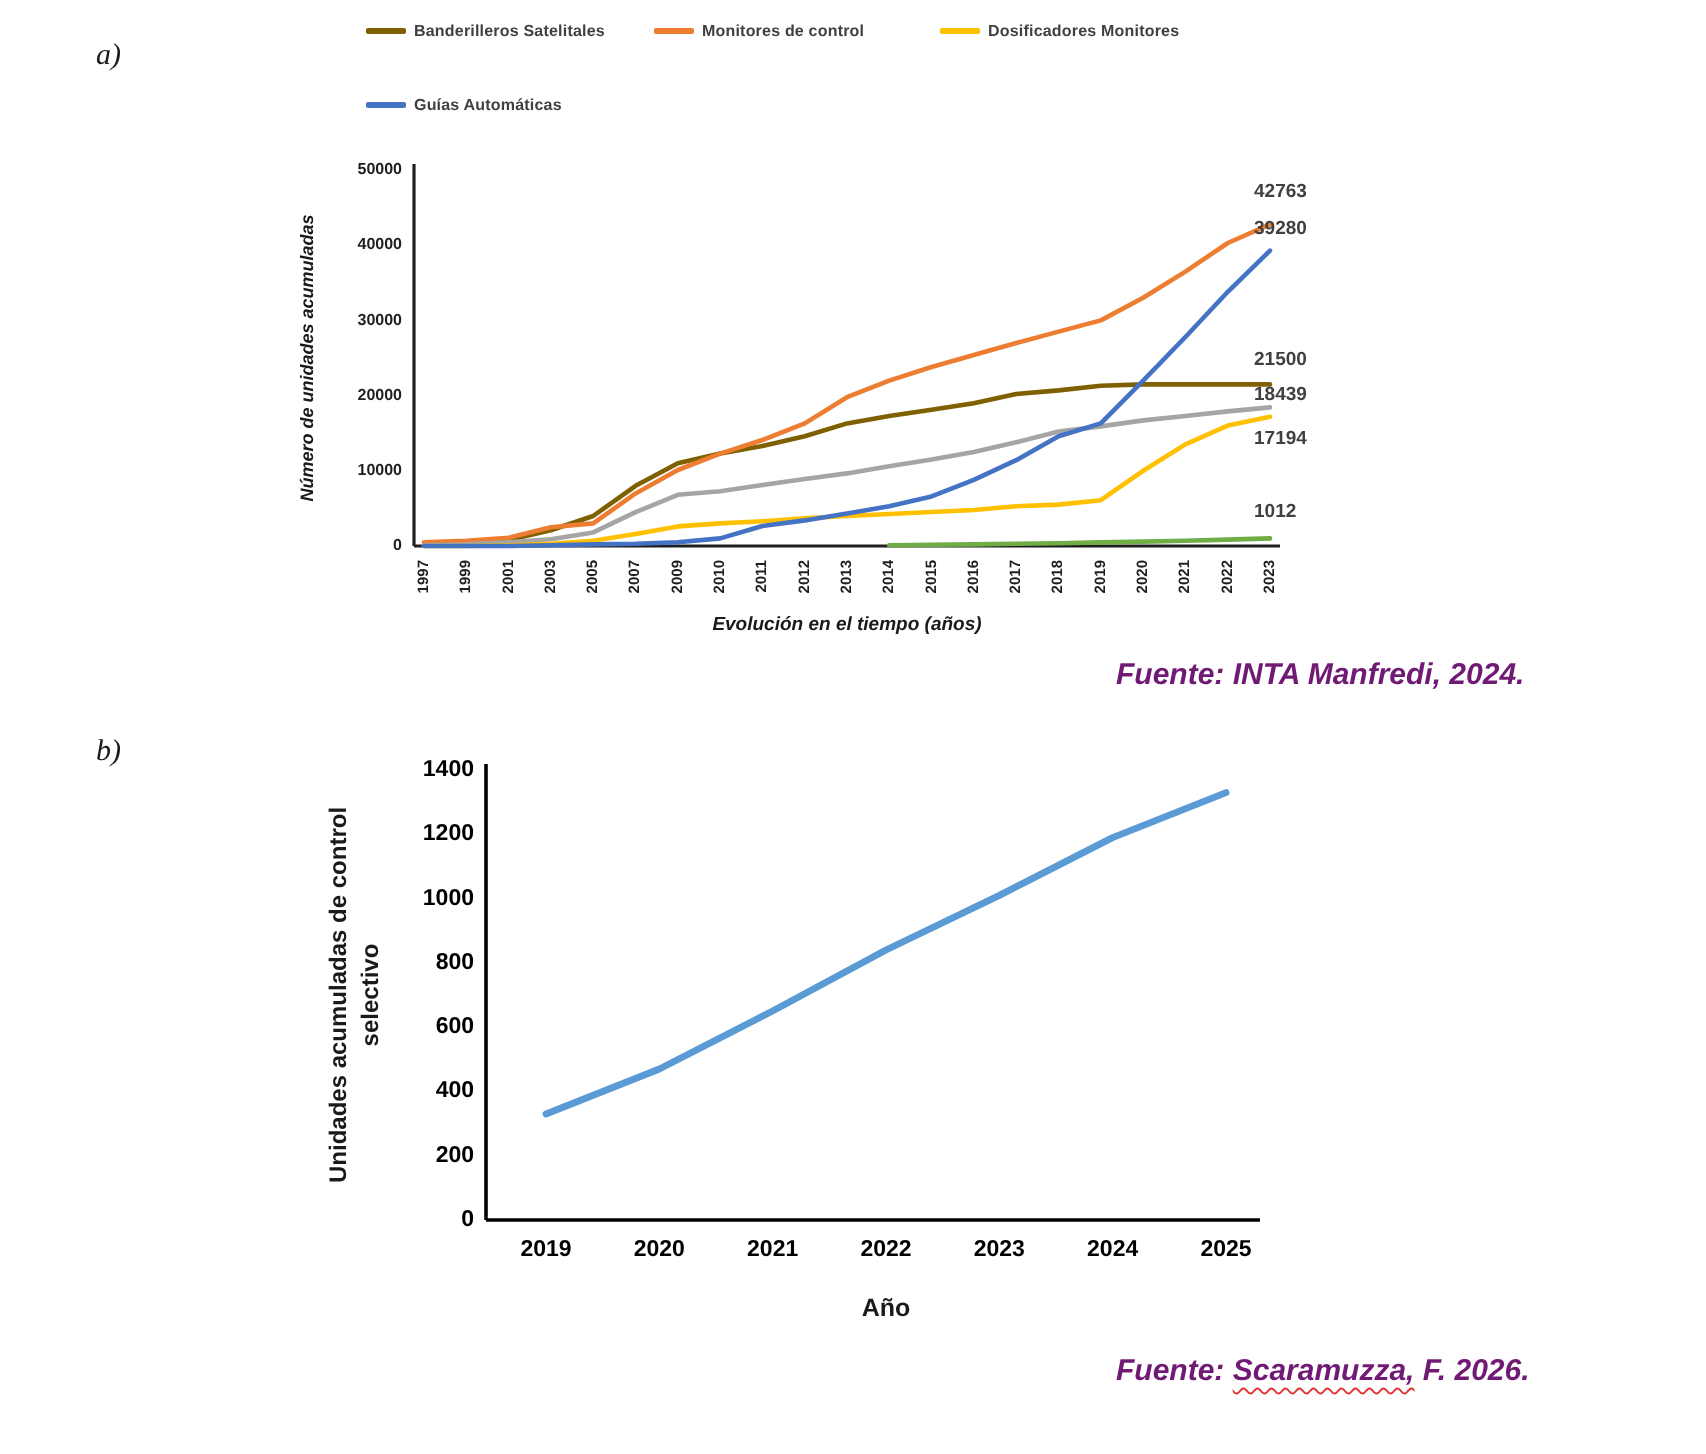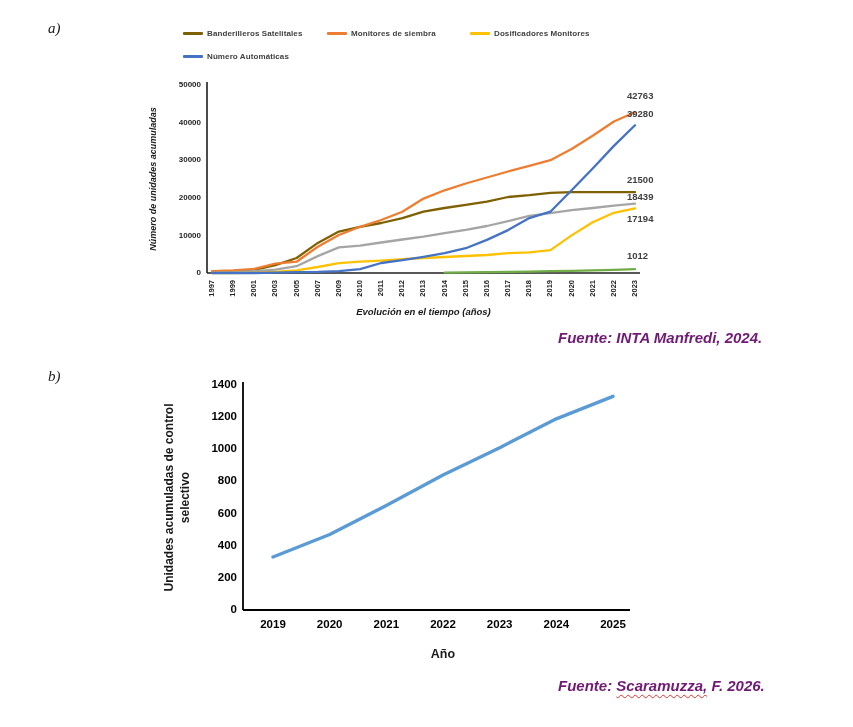--- a/index.html
+++ b/index.html
@@ -7,22 +7,22 @@
     width:853px;height:727px;position:relative;overflow:hidden;
     font-family:"Liberation Sans",sans-serif;color:#1f1f1f;
   }
   .panel-label{
     position:absolute;font-style:italic;font-size:15px;color:#1a1a1a;
     font-family:"Liberation Serif",serif;
   }
   #label-a{left:48px;top:20px;}
   #label-b{left:48px;top:368px;}
   .legend{
-    position:absolute;left:183px;top:26px;
-    display:grid;grid-template-columns:144px 143px 200px;row-gap:9px;
+    position:absolute;left:183px;top:8px;
+    display:grid;grid-template-columns:144px 143px 200px;row-gap:23px;
   }
   .legend-item{display:flex;align-items:center;gap:4px;height:14px;}
   .swatch{display:inline-block;width:20px;height:3px;border-radius:1px;flex:0 0 auto;}
   .legend-label{
     font-size:8px;font-weight:bold;color:#404040;white-space:nowrap;
     letter-spacing:0.1px;
   }
   .chart-svg{position:absolute;}
   #chart-a{left:140px;top:72px;}
   #chart-b{left:140px;top:375px;}
@@ -46,29 +46,29 @@
 
 <span id="label-a" class="panel-label">a)</span>
 
 <div class="legend">
   <div class="legend-item">
     <span class="swatch" style="background: rgb(127, 96, 0);"></span>
     <span class="legend-label">Banderilleros Satelitales</span>
   </div>
   <div class="legend-item">
     <span class="swatch" style="background: rgb(237, 125, 49);"></span>
-    <span class="legend-label">Monitores de siembra</span>
+    <span class="legend-label">Monitores de control</span>
   </div>
   <div class="legend-item">
     <span class="swatch" style="background: rgb(255, 192, 0);"></span>
     <span class="legend-label">Dosificadores Monitores</span>
   </div>
   <div class="legend-item">
     <span class="swatch" style="background: rgb(68, 114, 196);"></span>
-    <span class="legend-label">Número Automáticas</span>
+    <span class="legend-label">Guías Automáticas</span>
   </div>
 </div>
 
 <svg id="chart-a" class="chart-svg" width="560" height="252" viewBox="0 0 560 252">
     <g>
       <line x1="67" y1="10" x2="67" y2="201" stroke="#1f1f1f" stroke-width="1.6"></line>
       <line x1="67" y1="201" x2="500" y2="201" stroke="#1f1f1f" stroke-width="1.6"></line>
     </g>
     <g>
       <text x="61" y="201" text-anchor="end" dominant-baseline="middle" font-size="8" font-weight="bold" fill="#1f1f1f">0</text>

